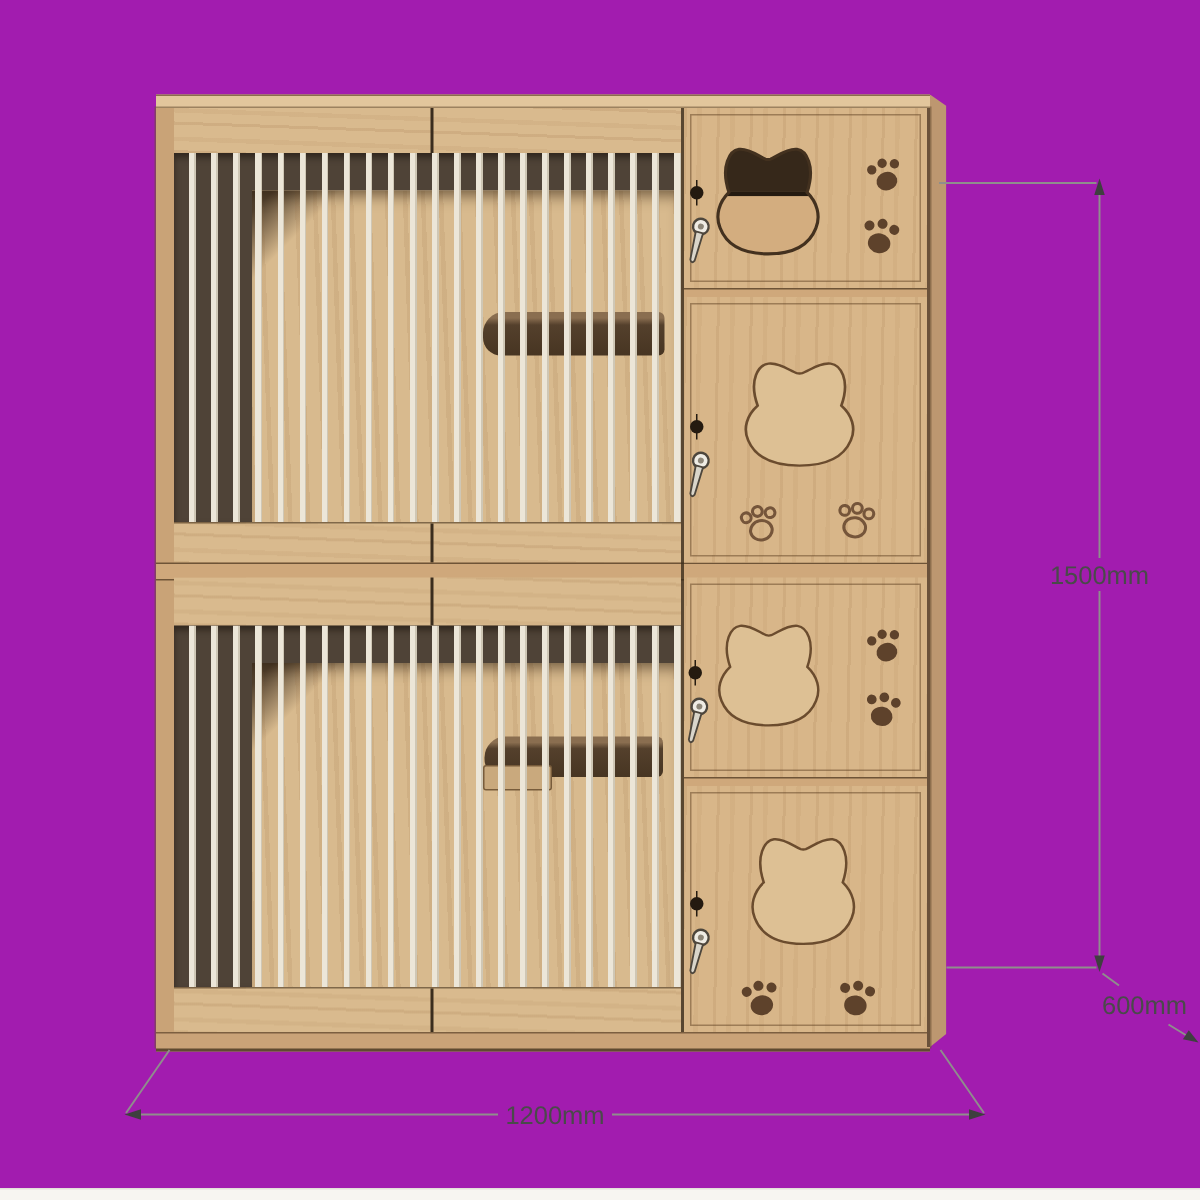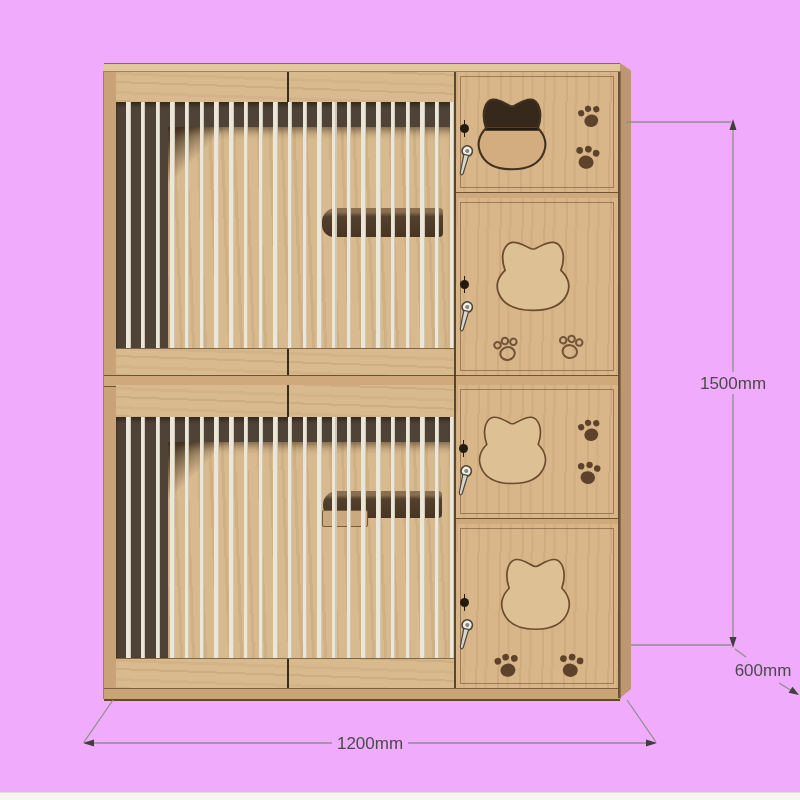--- a/index.html
+++ b/index.html
@@ -1,16 +1,16 @@
 <!DOCTYPE html>
 <html><head>
 <meta charset="utf-8">
 <style>
   html,body{margin:0;padding:0;background:#ffffff;}
-  #canvas{position:relative;width:800px;height:800px;background:#f0abfc;overflow:hidden;
+  #canvas{position:relative;width:800px;height:800px;background:#a21caf;overflow:hidden;
           font-family:"Liberation Sans",sans-serif;}
   .abs{position:absolute;}
   
   .wood-v{background-color:#d8b689;
     background-image:repeating-linear-gradient(91deg,
       rgba(146,102,58,.13) 0 2px, rgba(146,102,58,0) 2px 9px,
       rgba(160,116,68,.09) 9px 12px, rgba(160,116,68,0) 12px 22px);}
   .wood-h{background-color:#d9ba8e;
     background-image:repeating-linear-gradient(2deg,
       rgba(146,102,58,.15) 0 2px, rgba(146,102,58,0) 2px 8px,

